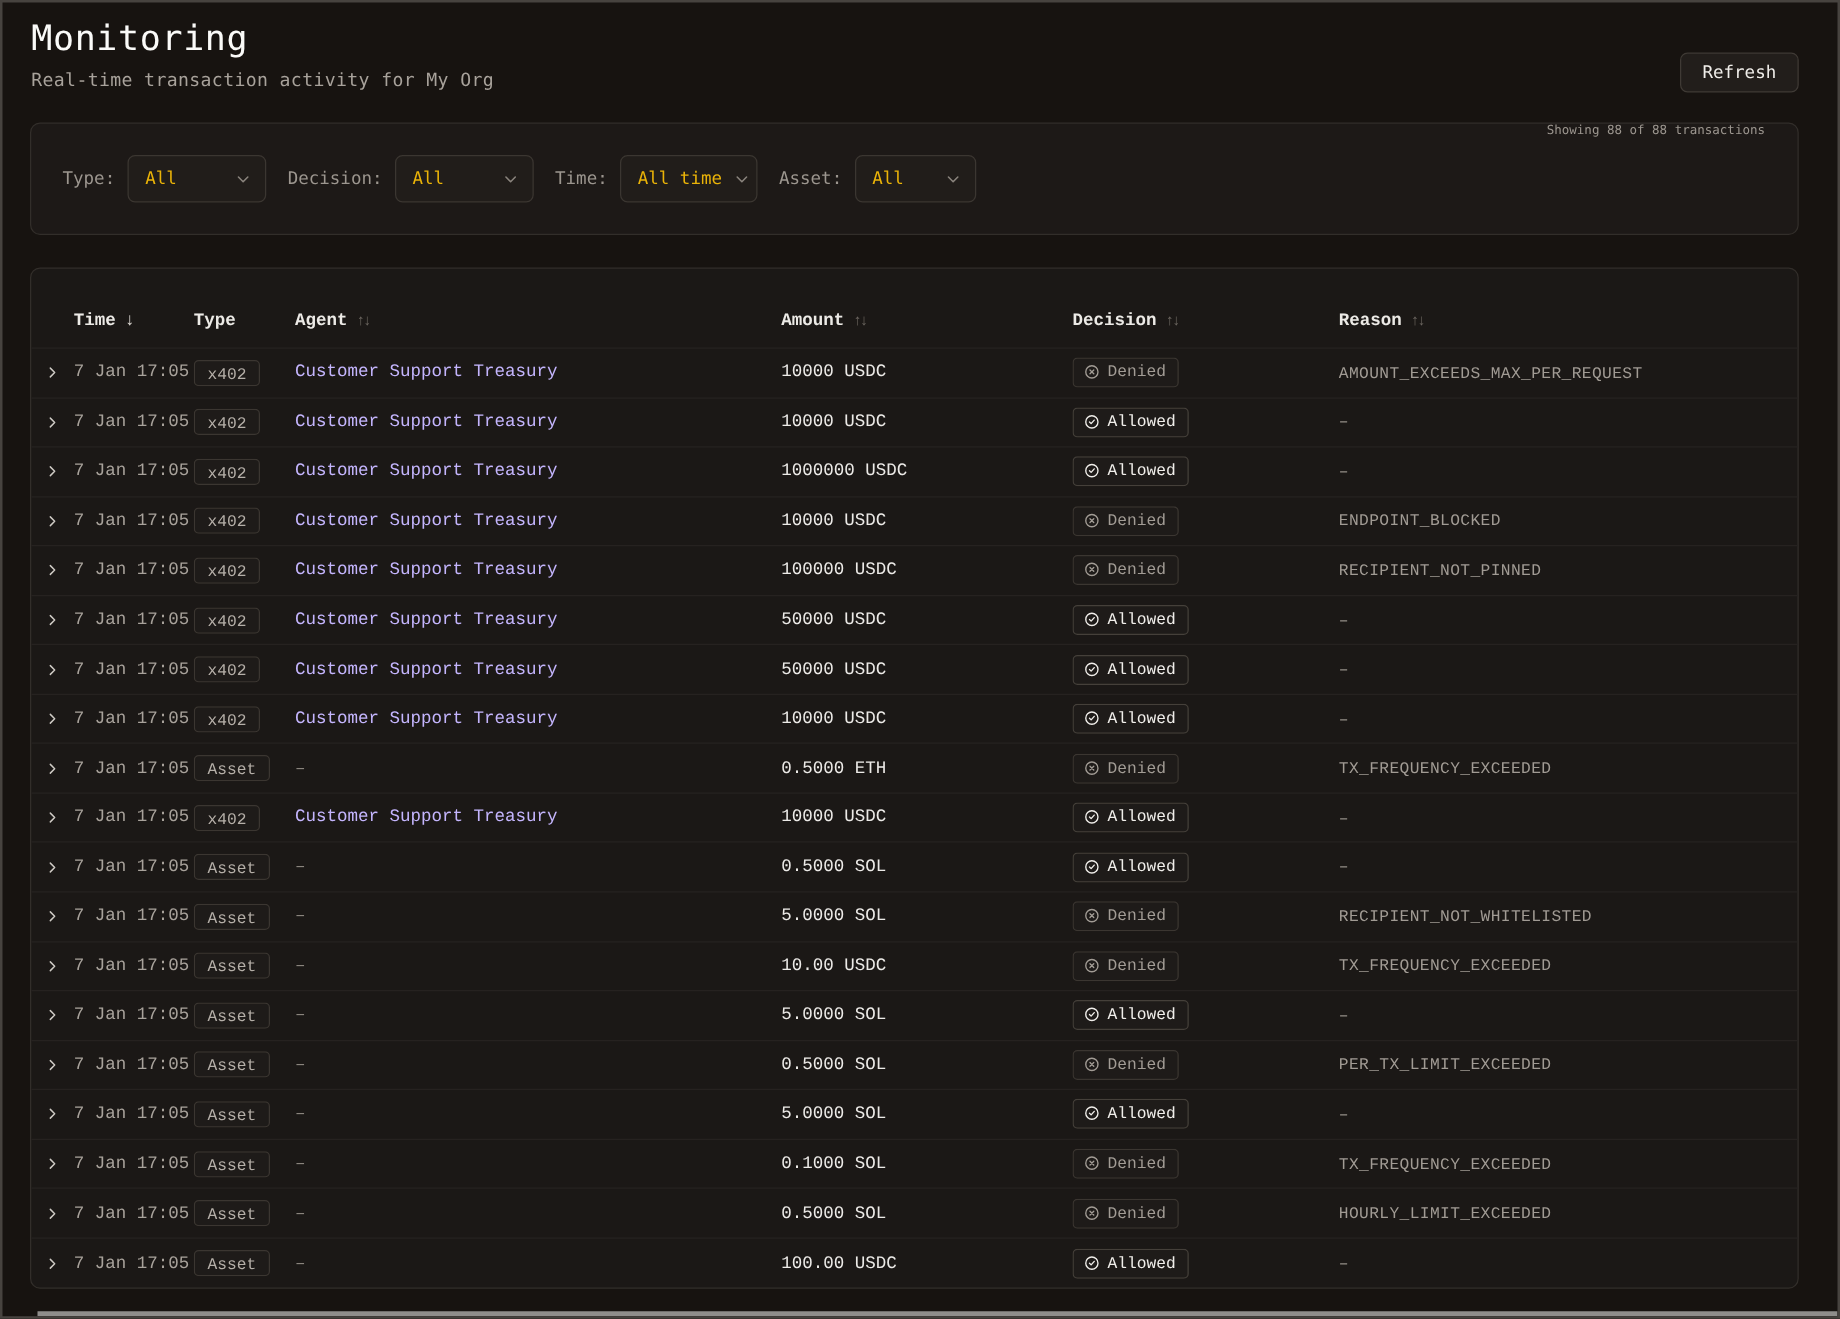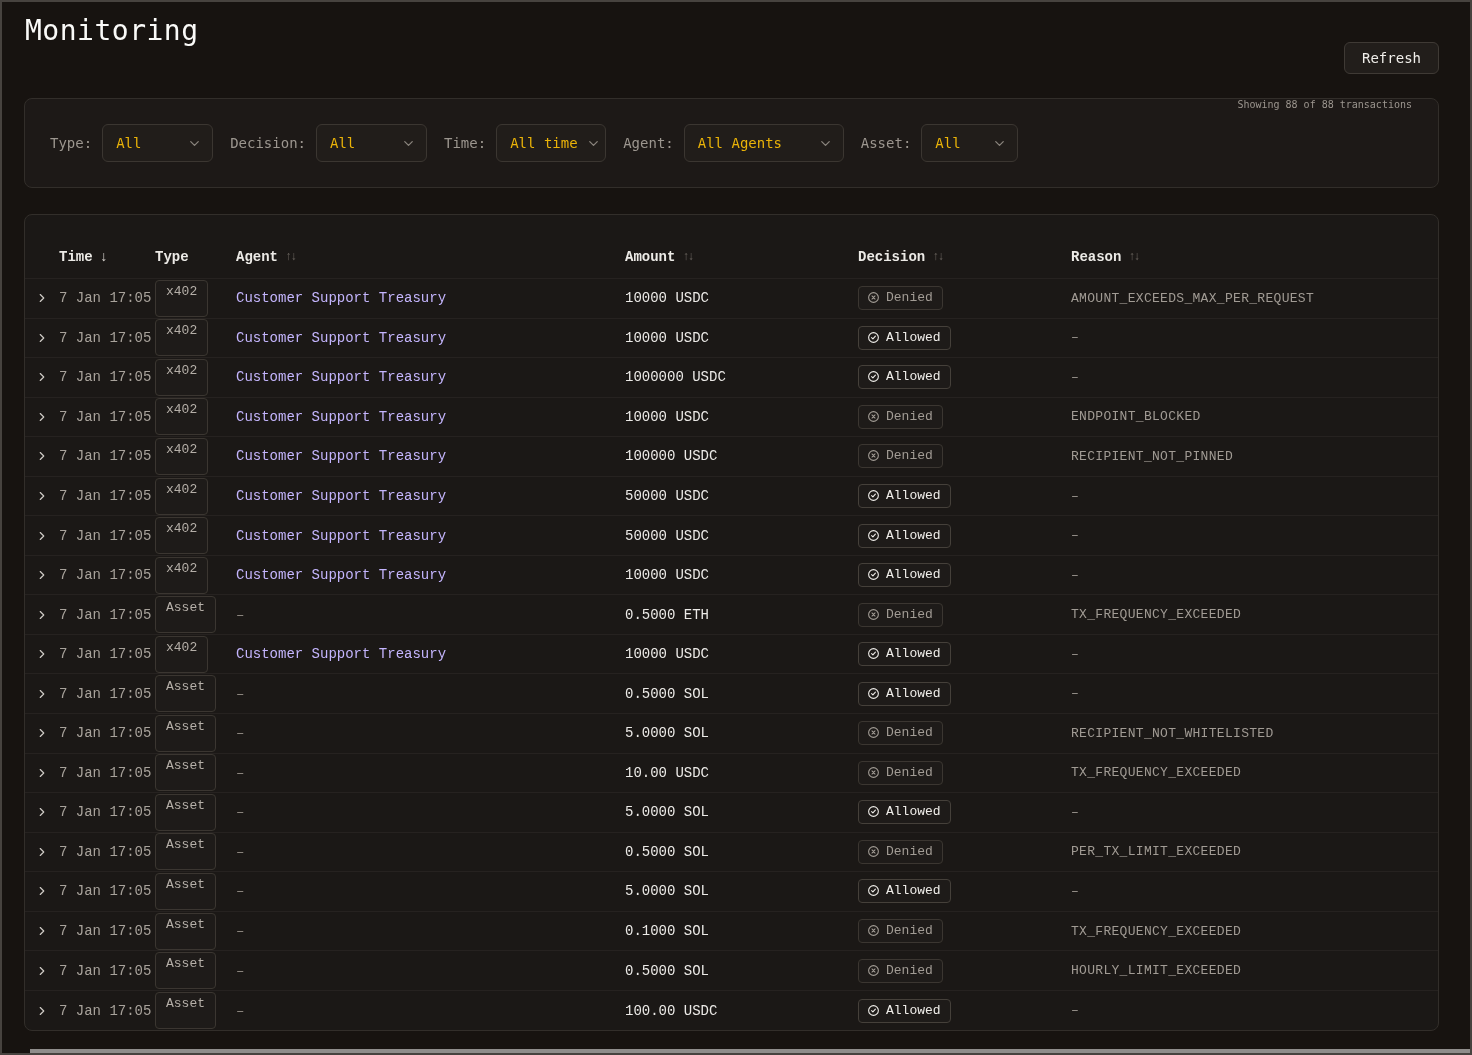--- a/index.html
+++ b/index.html
@@ -69,41 +69,42 @@
   .cell { font-size:14px; white-space:nowrap; overflow:hidden; }
   .chev { display:flex; align-items:center; }
   .chev svg { width:14px; height:14px; stroke:#cfcbc5; }
   .cell.time { color:#a8a29b; }
   .cell.agent { color:#c4b5fd; }
   .cell.agent.muted { color:#8a847d; }
   .cell.amount { color:#eceae7; }
   .cell.reason { font-size:13px; color:#a19b94; letter-spacing:.3px; }
 
   .type-badge {
-    display:inline-block; padding:3px 10px 17px;
+    display:inline-block; padding:3px 10px 1px;
     border:1px solid #3b3631; border-radius:4px;
     font-size:13px; color:#b5afa8; background:#1e1b19;
   }
   .badge {
     display:inline-flex; align-items:center; gap:6px;
     padding:3px 9px 4px 8px; border-radius:4px; font-size:13px;
     border:1px solid #3b3631; background:#1e1b19;
   }
   .badge .ic { width:13px; height:13px; }
   .badge.denied  { color:#a29c95; }
   .badge.denied .ic { stroke:#a29c95; }
   .badge.allowed { color:#f0eeea; border-color:#45403a; }
   .badge.allowed .ic { stroke:#f0eeea; }
   svg { fill:none; stroke-width:2; stroke-linecap:round; stroke-linejoin:round; }
 </style>
 </head>
 <body>
 
 <div class="page-header">
   <div class="page-title">Monitoring</div>
+  <div class="page-subtitle">Real-time transaction activity for My Org</div>
   <button class="refresh-btn">Refresh</button>
 </div>
 
 <div class="filter-card">
   <div class="filter-group fg-type">
     <span class="filter-label">Type:</span>
     <div class="select">
       <span class="sel-value">All</span>
       <svg viewBox="0 0 24 24" stroke="#8a847d">
           <path d="M6 9l6 6 6-6"></path>
@@ -121,29 +122,20 @@
   </div>
   <div class="filter-group fg-time">
     <span class="filter-label">Time:</span>
     <div class="select">
       <span class="sel-value">All time</span>
       <svg viewBox="0 0 24 24" stroke="#8a847d">
           <path d="M6 9l6 6 6-6"></path>
         </svg>
     </div>
   </div>
-  <div class="filter-group fg-agent">
-    <span class="filter-label">Agent:</span>
-    <div class="select">
-      <span class="sel-value">All Agents</span>
-      <svg viewBox="0 0 24 24" stroke="#8a847d">
-          <path d="M6 9l6 6 6-6"></path>
-        </svg>
-    </div>
-  </div>
   <div class="filter-group fg-asset">
     <span class="filter-label">Asset:</span>
     <div class="select">
       <span class="sel-value">All</span>
       <svg viewBox="0 0 24 24" stroke="#8a847d">
           <path d="M6 9l6 6 6-6"></path>
         </svg>
     </div>
   </div>
   <div class="filter-summary">Showing 88 of 88 transactions</div>

